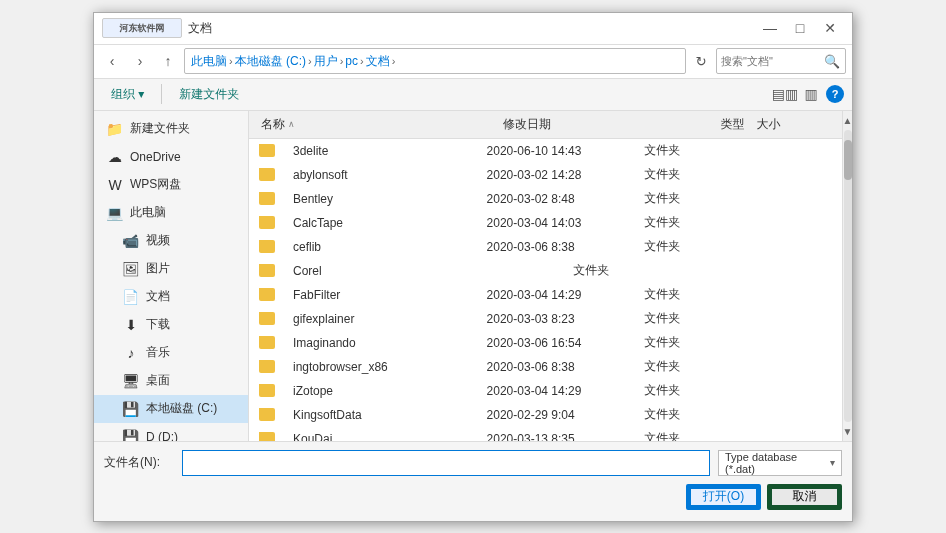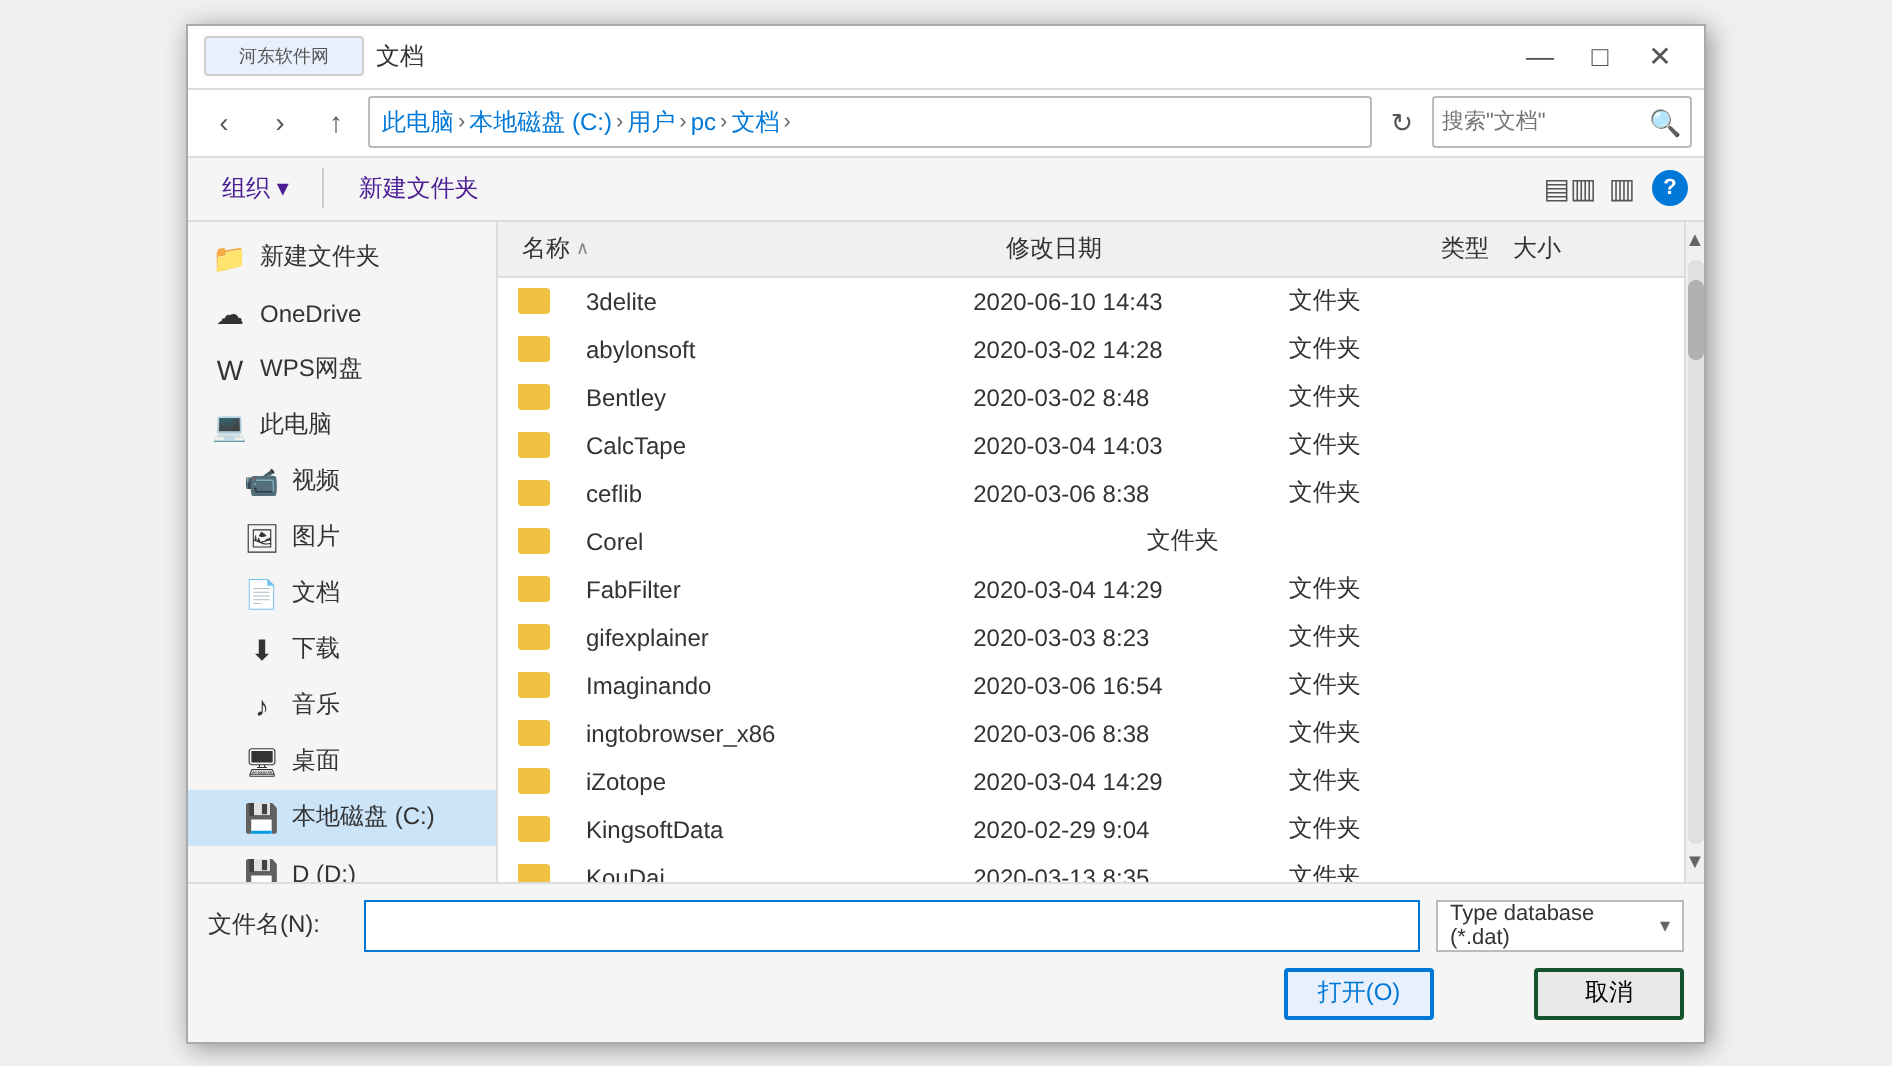--- a/index.html
+++ b/index.html
@@ -44,20 +44,21 @@
       width: 80px;
       height: 20px;
       background: #e8f0fe;
       border-radius: 2px;
       display: flex;
       align-items: center;
       justify-content: center;
       font-size: 9px;
       color: #555;
       border: 1px solid #ccc;
+      font-weight: bold;
     }
     .title-text {
       font-size: 12px;
       color: #333;
     }
     .title-bar-controls {
       display: flex;
       gap: 2px;
     }
     .title-btn {
@@ -163,21 +164,21 @@
       flex-shrink: 0;
     }
     .toolbar-btn {
       height: 24px;
       padding: 0 8px;
       display: flex;
       align-items: center;
       gap: 4px;
       cursor: pointer;
       font-size: 12px;
-      color: #4c1d95;
+      color: #0f766e;
       border: 1px solid transparent;
       background: transparent;
       border-radius: 2px;
     }
     .toolbar-sep {
       width: 1px;
       height: 20px;
       background: #ccc;
     }
     .toolbar-right {
@@ -382,24 +383,23 @@
       gap: 6px;
     }
     .action-btn {
       width: 75px;
       height: 26px;
       display: flex;
       align-items: center;
       justify-content: center;
       cursor: pointer;
       font-size: 12px;
-      border: 2px solid #14532d;
+      border: 5px solid #14532d;
       background: #e8e8e8;
       border-radius: 2px;
-      margin-left: 44px;
     }
     .action-btn.primary {
       background: #e8f0fe;
       border-color: #0078d7;
       color: #0078d7;
     }
 
     
     .main-scrollbar {
       width: 10px;

